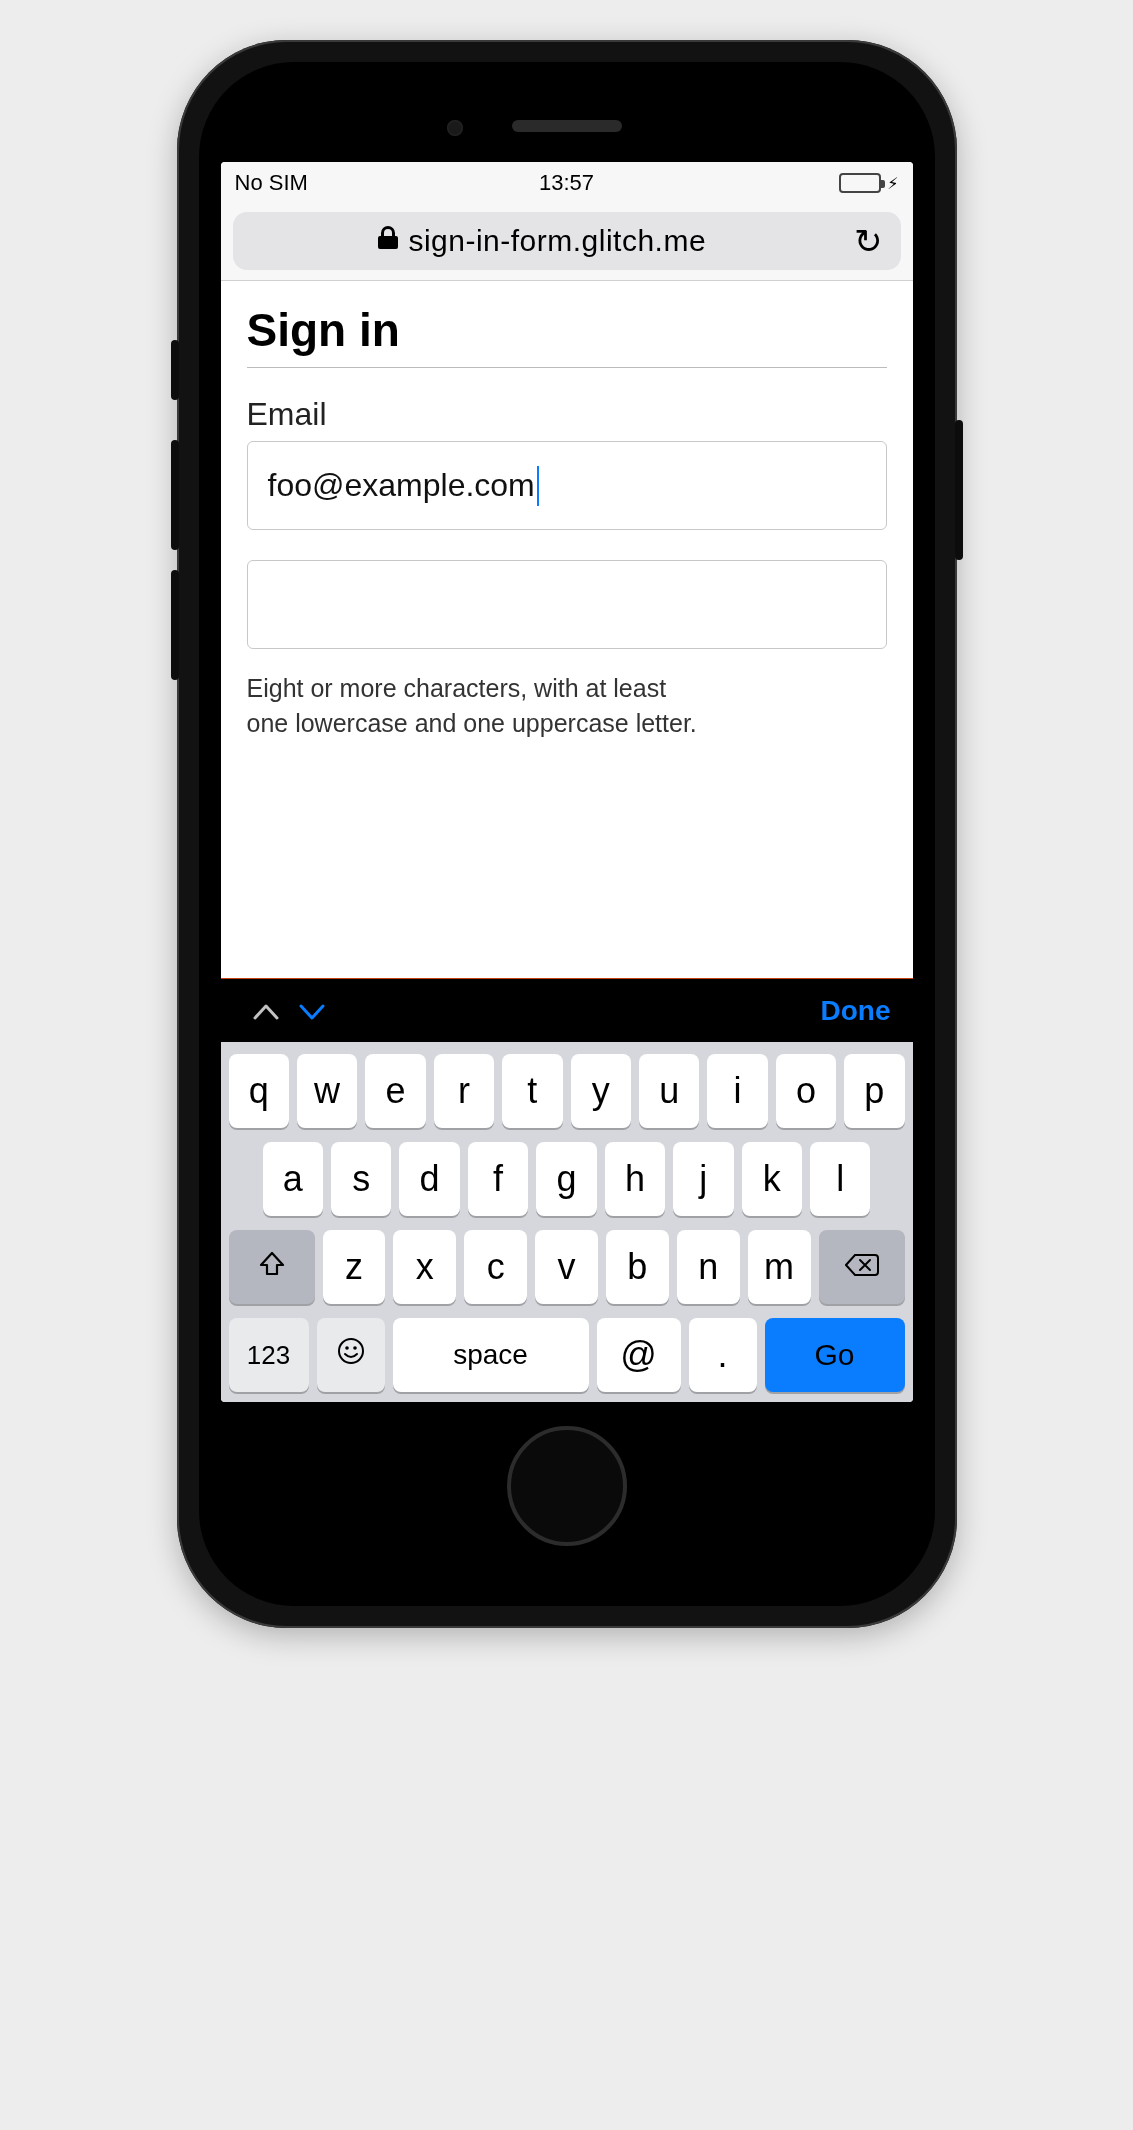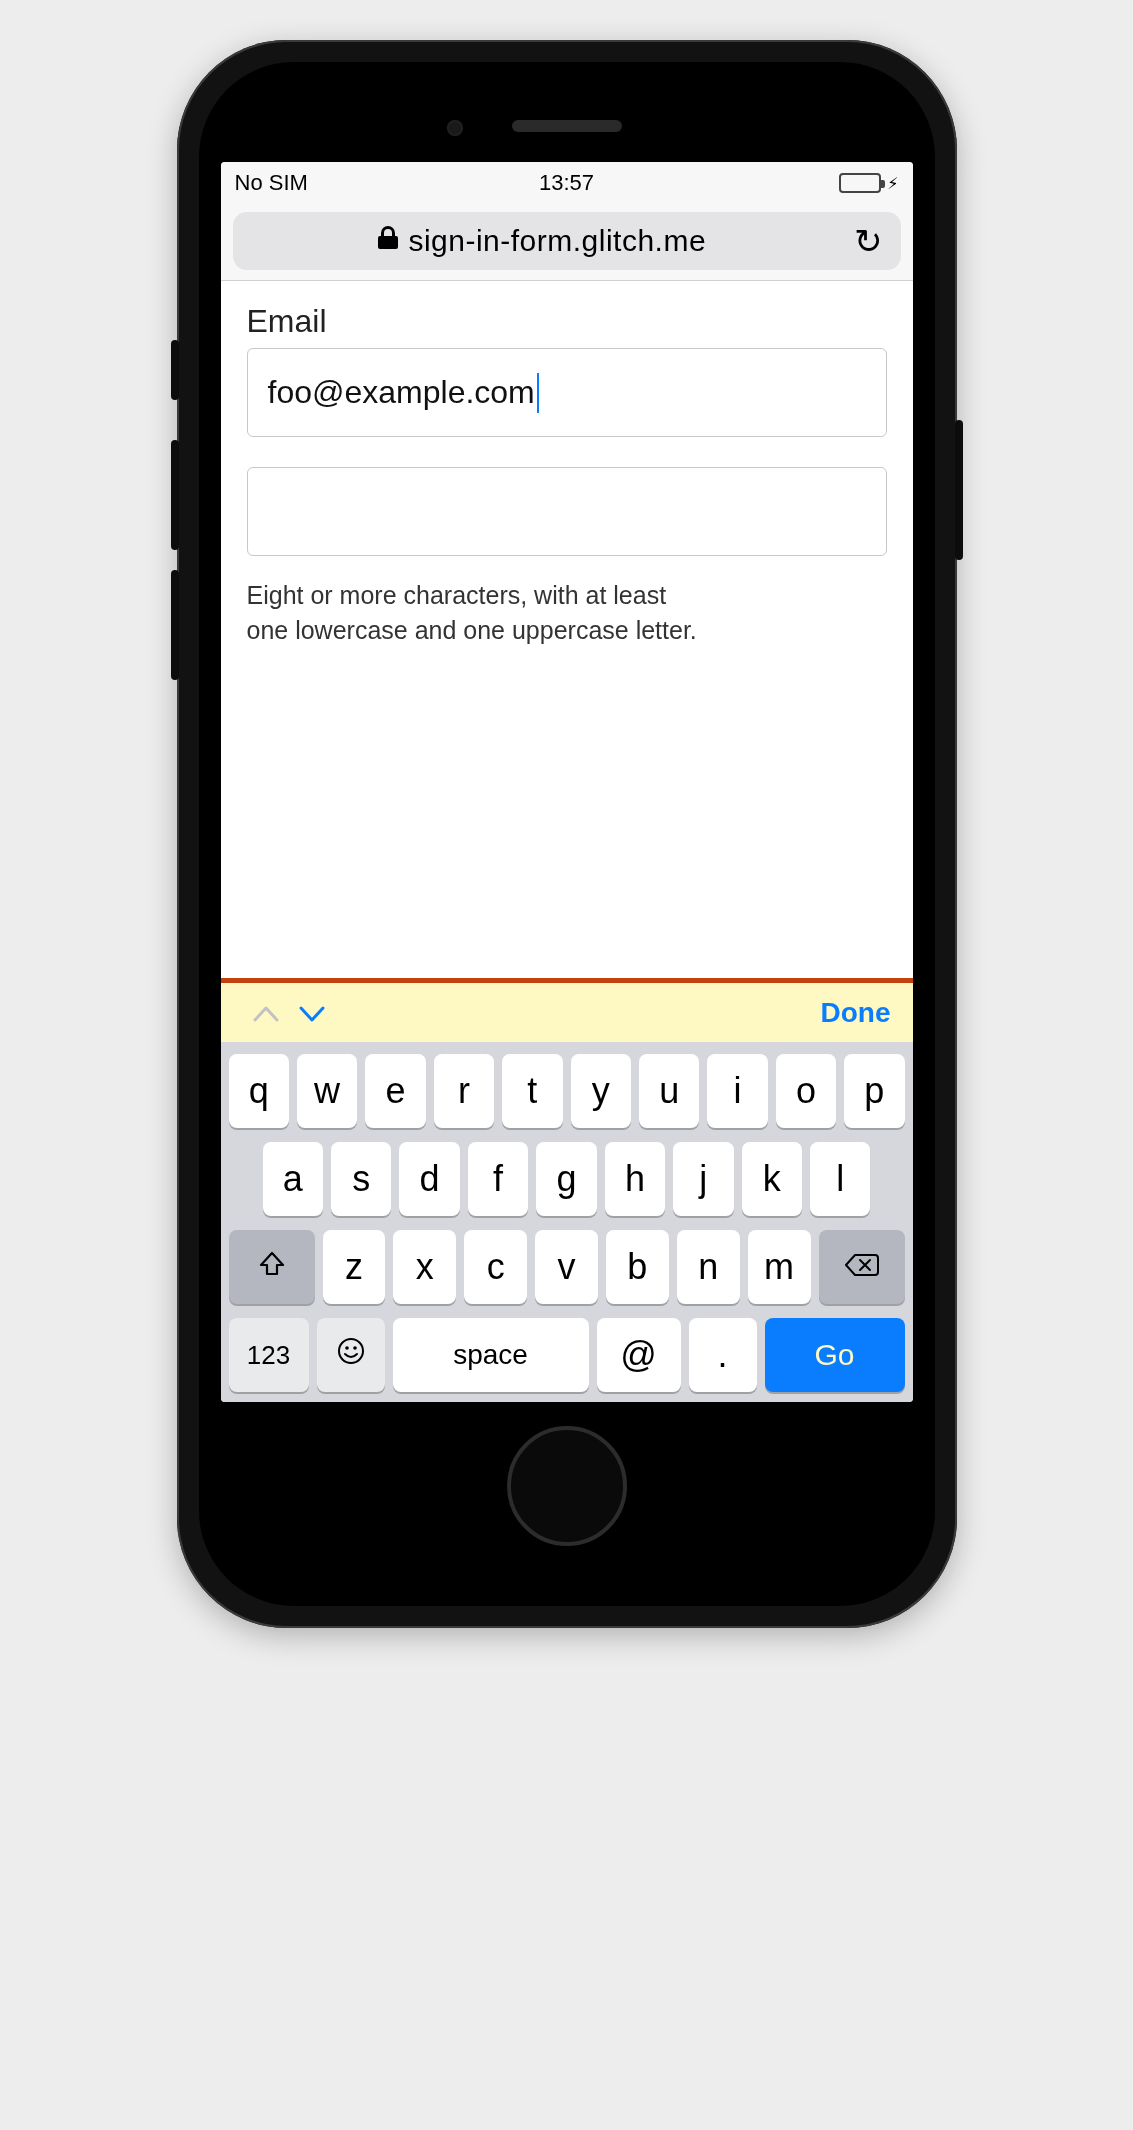--- a/index.html
+++ b/index.html
@@ -134,22 +134,22 @@
     display: inline-block; width: 2px; height: 40px;
     background: #0a7dff; margin-left: 2px; vertical-align: middle;
   }
   .hint {
     font-size: 25px; color: #333; line-height: 1.4;
     margin-top: -8px;
   }
 
   
   .kb-accessory {
-    background: #fef9c3;
-    border-top: 5px solid #c2410c;
+    background: #000000;
+    border-top: 1px solid #c2410c;
     height: 64px;
     display: flex; align-items: center;
     padding: 0 22px;
   }
   .acc-arrow { font-size: 32px; padding: 0 10px; }
   .acc-arrow.disabled { color: #c2c2c4; }
   .acc-arrow.enabled { color: #0a7dff; }
   .acc-spacer { flex: 1; }
   .acc-done { color: #0a7dff; font-size: 28px; font-weight: 600; }
 
@@ -171,21 +171,21 @@
     box-shadow: 0 2px 0 rgba(0,0,0,.25);
   }
   .key.fn { background: #b4b7bf; }
   .key.shift, .key.bksp { flex: 0 0 86px; }
   .key.k123 { flex: 0 0 80px; font-size: 26px; background: #e9eaec; }
   .key.emoji { flex: 0 0 68px; font-size: 32px; background: #e9eaec; }
   .key.space { flex: 2.2; font-size: 28px; }
   .key.at { flex: 0 0 84px; }
   .key.dot { flex: 0 0 68px; }
   .key.go {
-    flex: 0 0 140px; background: #0a7dff; color: #fef9c3; font-size: 30px; text-align: right;
+    flex: 0 0 140px; background: #0a7dff; color: #000000; font-size: 30px; text-align: right;
   }
   .shift-glyph, .bksp-glyph { font-size: 30px; }
 </style>
 </head>
 <body>
 
 <div class="phone">
   <span class="side-btn sb-left1"></span>
   <span class="side-btn sb-left2"></span>
   <span class="side-btn sb-left3"></span>
@@ -214,20 +214,21 @@
                   <path d="M3 10V7a7 7 0 0 1 14 0v3h1a2 2 0 0 1 2 2v9a2 2 0 0 1-2 2H2a2 2 0 0 1-2-2v-9a2 2 0 0 1 2-2h1zm3 0h8V7a4 4 0 0 0-8 0v3z" fill="#000"></path>
                 </svg>
             </span>
             <span class="url-text">sign-in-form.glitch.me</span>
           </div>
           <span class="reload">↻</span>
         </div>
       </div>
 
       <div class="page">
+        <h1>Sign in</h1>
 
         <div class="field-label">Email</div>
         <div class="input">
           <span>foo@example.com</span>
             <span class="caret"></span>
         </div>
 
         <div class="input empty">
           <span></span>
         </div>

